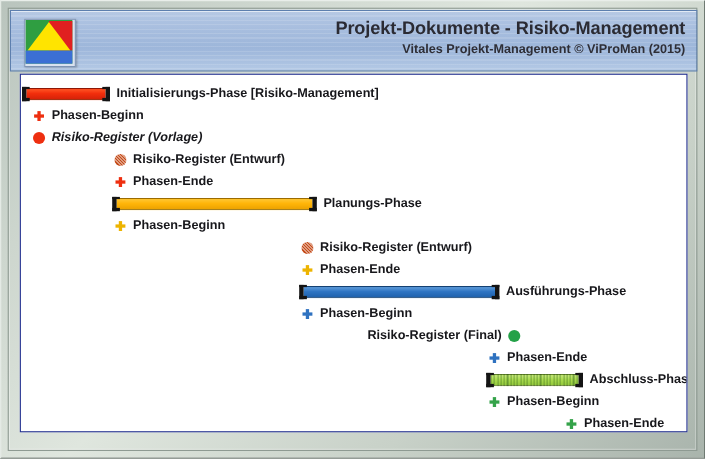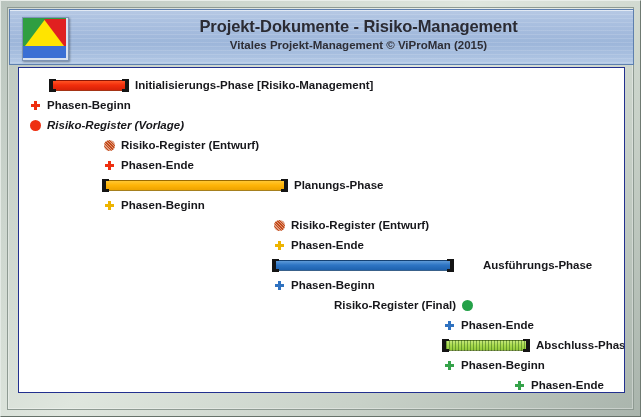--- a/index.html
+++ b/index.html
@@ -76,21 +76,21 @@
     box-shadow: 1px 1px 2px rgba(0,0,0,0.35);
     overflow: hidden;
   }
 
   
   #title-block {
     position: absolute;
     left: 84px;
     right: 10px;
     top: 5px;
-    text-align: center;
+    text-align: right;
   }
   #main-title {
     font-size: 16.5px;
     font-weight: bold;
     color: #2b2b33;
     letter-spacing: -0.1px;
     line-height: 22px;
     white-space: nowrap;
   }
   #sub-title {
@@ -254,21 +254,21 @@
     </div>
 
     <div id="title-block">
       <div id="main-title">Projekt-Dokumente - Risiko-Management</div>
       <div id="sub-title">Vitales Projekt-Management © ViProMan  (2015)</div>
     </div>
   </div>
 
   <div id="content-panel">
     <div id="rows-host">
-        <div class="row" style="left: 30px; top: 8px; align-items: center;">
+        <div class="row" style="left: 1px; top: 8px; align-items: center;">
           <span class="bar-wrap" style="width: 80px;">
             <span class="bracket"></span>
             <span class="bar-body bar-red"></span>
             <span class="bracket right"></span>
           </span>
           <span class="row-label gap-l">Initialisierungs-Phase [Risiko-Management]</span>
         </div>
         <div class="row" style="left: 11px; top: 28px;">
           <span class="marker cross c-red"></span>
           <span class="row-label gap-l">Phasen-Beginn</span>
@@ -298,21 +298,21 @@
           <span class="row-label gap-l">Phasen-Beginn</span>
         </div>
         <div class="row" style="left: 255px; top: 148px;">
           <span class="marker sphere c-orange"></span>
           <span class="row-label gap-l">Risiko-Register (Entwurf)</span>
         </div>
         <div class="row" style="left: 255px; top: 168px;">
           <span class="marker cross c-yellow"></span>
           <span class="row-label gap-l">Phasen-Ende</span>
         </div>
-        <div class="row" style="left: 253px; top: 188px; gap: 23px;">
+        <div class="row" style="left: 253px; top: 188px;">
           <span class="bar-wrap" style="width: 182px;">
             <span class="bracket"></span>
             <span class="bar-body bar-blue"></span>
             <span class="bracket right"></span>
           </span>
           <span class="row-label gap-l">Ausführungs-Phase</span>
         </div>
         <div class="row" style="left: 255px; top: 208px;">
           <span class="marker cross c-blue"></span>
           <span class="row-label gap-l">Phasen-Beginn</span>

